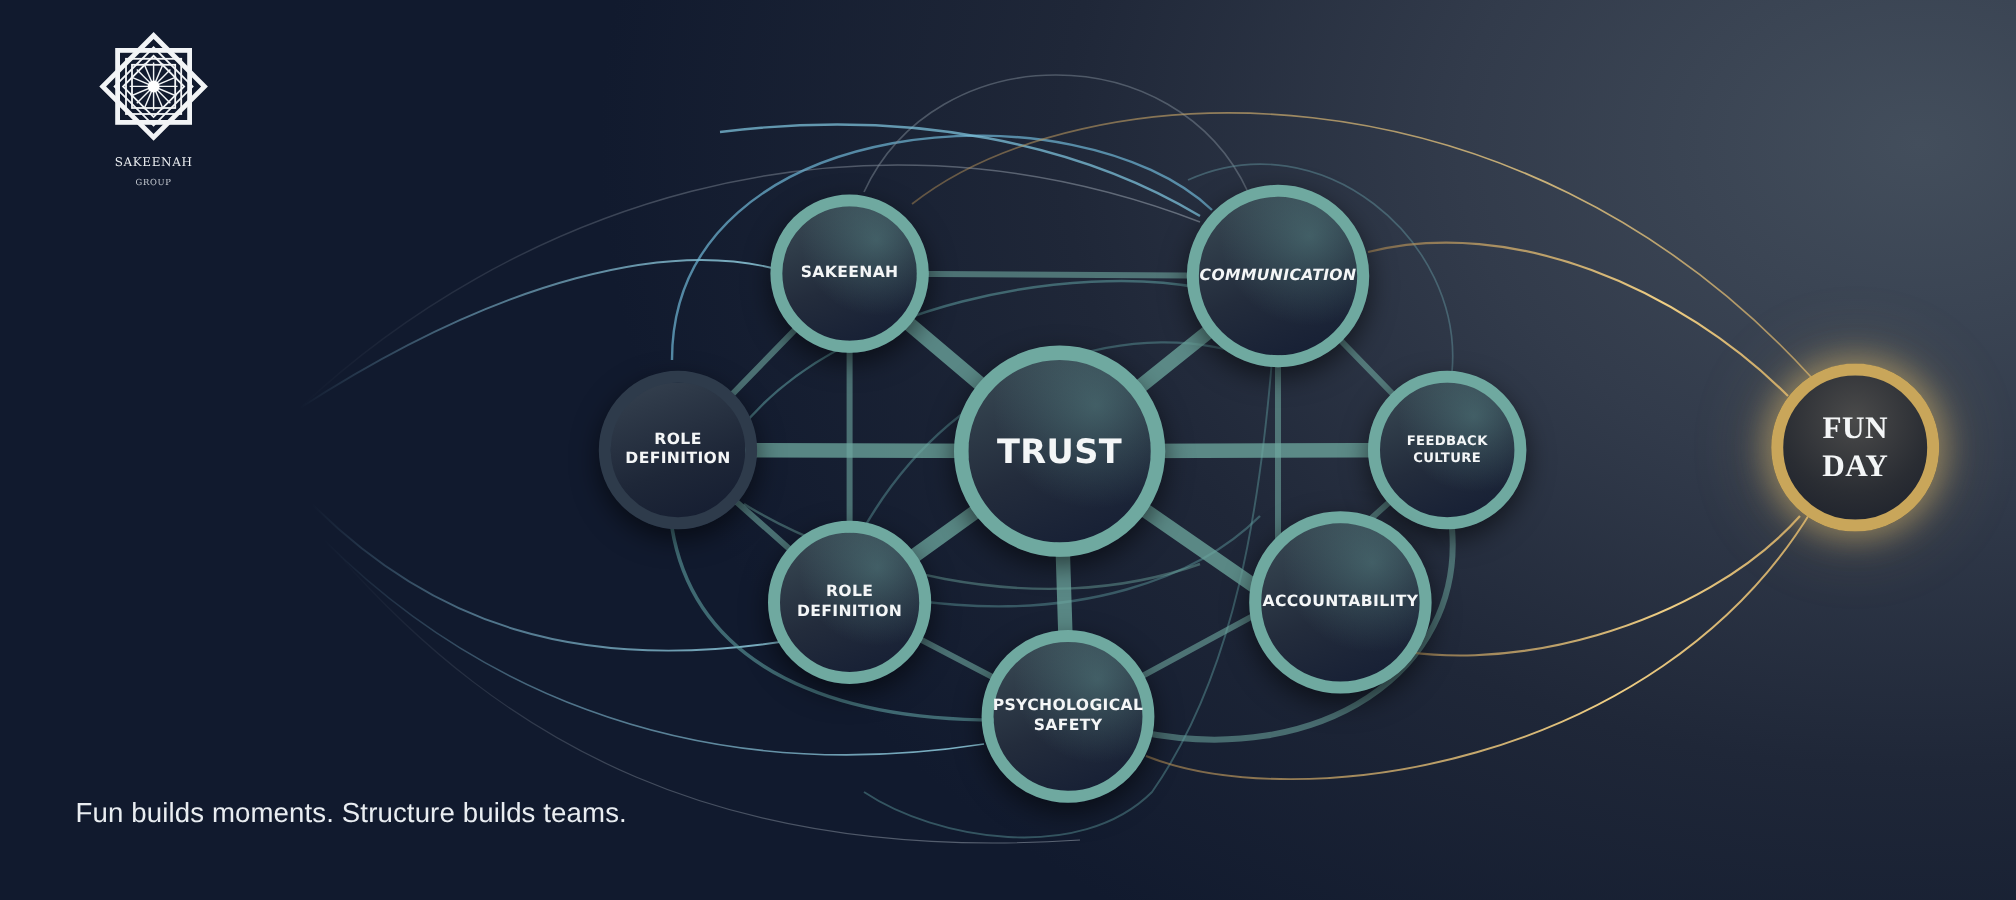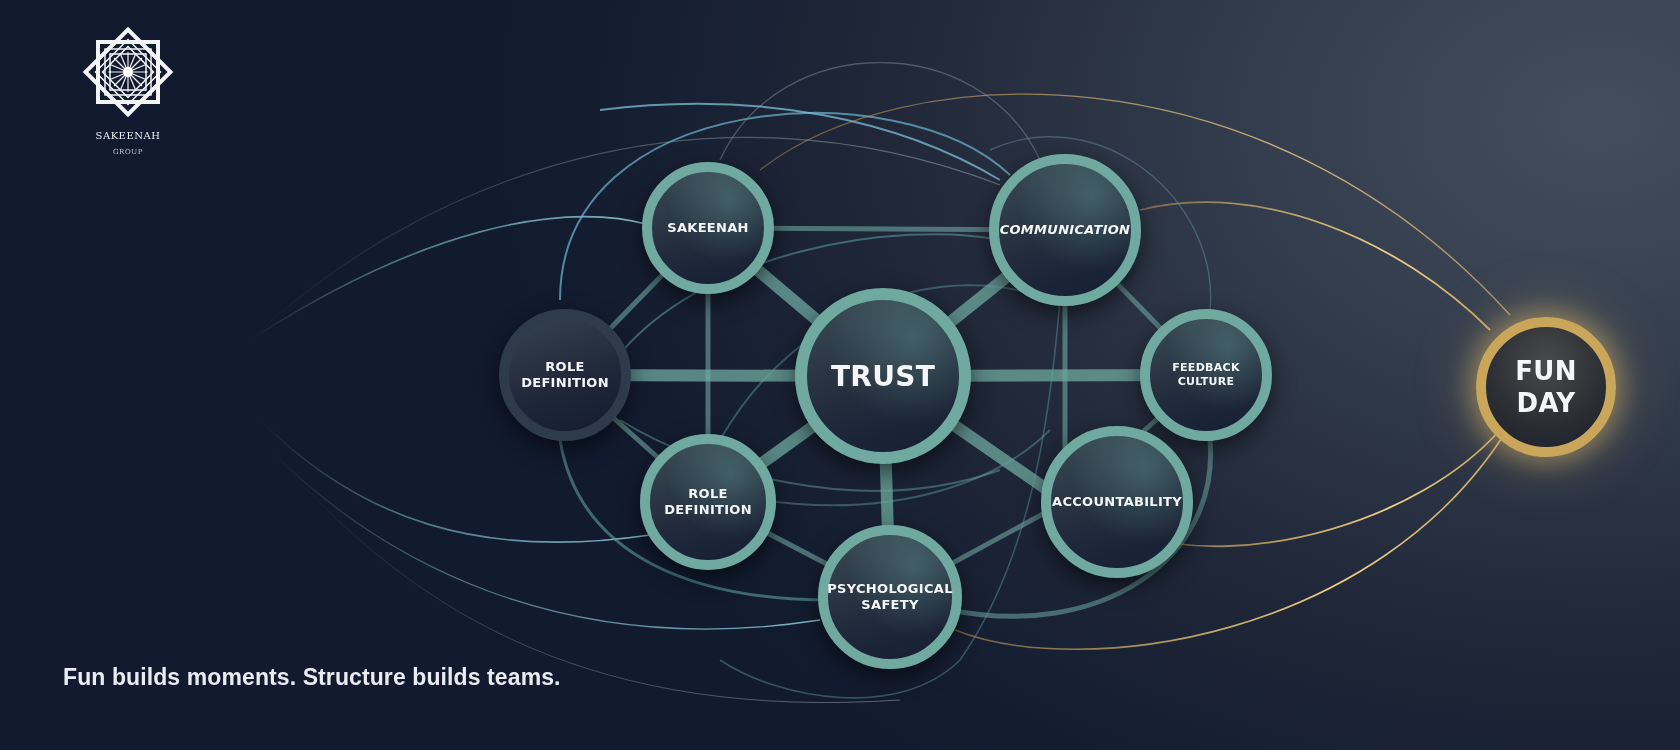--- a/index.html
+++ b/index.html
@@ -19,21 +19,21 @@
   .node.dim{background:linear-gradient(160deg,#364250 0%,#1e2738 60%,#141c30 100%);
     border:10px solid #2e3b4b;}
   .node.gold{background:radial-gradient(circle at 50% 30%,#4a4a4a 0%,#2a2d33 60%,#1b1f2a 100%);
     border:10px solid #c9a65a;
     box-shadow:0 0 26px 6px rgba(232,196,110,0.45),0 0 60px 10px rgba(232,196,110,0.18);}
   .label{display:block;white-space:pre-line;line-height:1.25;}
   #logo{position:absolute;left:78px;top:22px;width:100px;text-align:center;color:#eceff2;}
   #logo .brand{font-family:"DejaVu Serif","Liberation Serif",serif;font-size:10px;letter-spacing:0.5px;margin-top:4px;display:block;}
   #logo .sub{font-family:"DejaVu Serif","Liberation Serif",serif;font-size:7px;letter-spacing:0.6px;display:block;margin-top:7px;color:#c7ccd3;}
   #tagline{position:absolute;left:63px;top:664px;font-family:"Liberation Sans","DejaVu Sans",sans-serif;
-    font-size:23px;color:#e9edf1;letter-spacing:0.1px;font-weight:bold;}
+    font-size:23px;color:#e9edf1;letter-spacing:0.1px;}
 </style>
 </head>
 <body>
 
 <div id="stage">
   <svg id="net" width="1680" height="750" viewBox="0 0 1680 750">
     <defs>
       <linearGradient id="fadeL" x1="0" x2="1" y1="0" y2="0">
         <stop offset="0" stop-color="#7fb8d0" stop-opacity="0"></stop>
         <stop offset="0.35" stop-color="#7fb8d0" stop-opacity="0.55"></stop>
@@ -118,21 +118,21 @@
         <span class="label" style="font-size: 13px;">ROLE
 DEFINITION</span>
       </div>
       <div class="node teal" style="left: 1041px; top: 426px; width: 152px; height: 152px; border-width: 10px;">
         <span class="label" style="font-size: 13px;">ACCOUNTABILITY</span>
       </div>
       <div class="node teal" style="left: 818px; top: 525px; width: 144px; height: 144px; border-width: 10px;">
         <span class="label" style="font-size: 13px;">PSYCHOLOGICAL
 SAFETY</span>
       </div>
-      <div class="node gold" style="left: 1476px; top: 317px; width: 140px; height: 140px;">
+      <div class="node gold" style="left: 1476px; top: 303px; width: 140px; height: 140px; font-family: Liberation Serif, serif;">
         <span class="label" style="font-size: 26px;">FUN
 DAY</span>
       </div>
     </div>
 
   <div id="logo">
     <svg width="100" height="100" viewBox="0 0 100 100">
       <g fill="none" stroke="#f2f4f6">
         <g stroke-width="4">
           <rect x="20" y="20" width="60" height="60"></rect>

